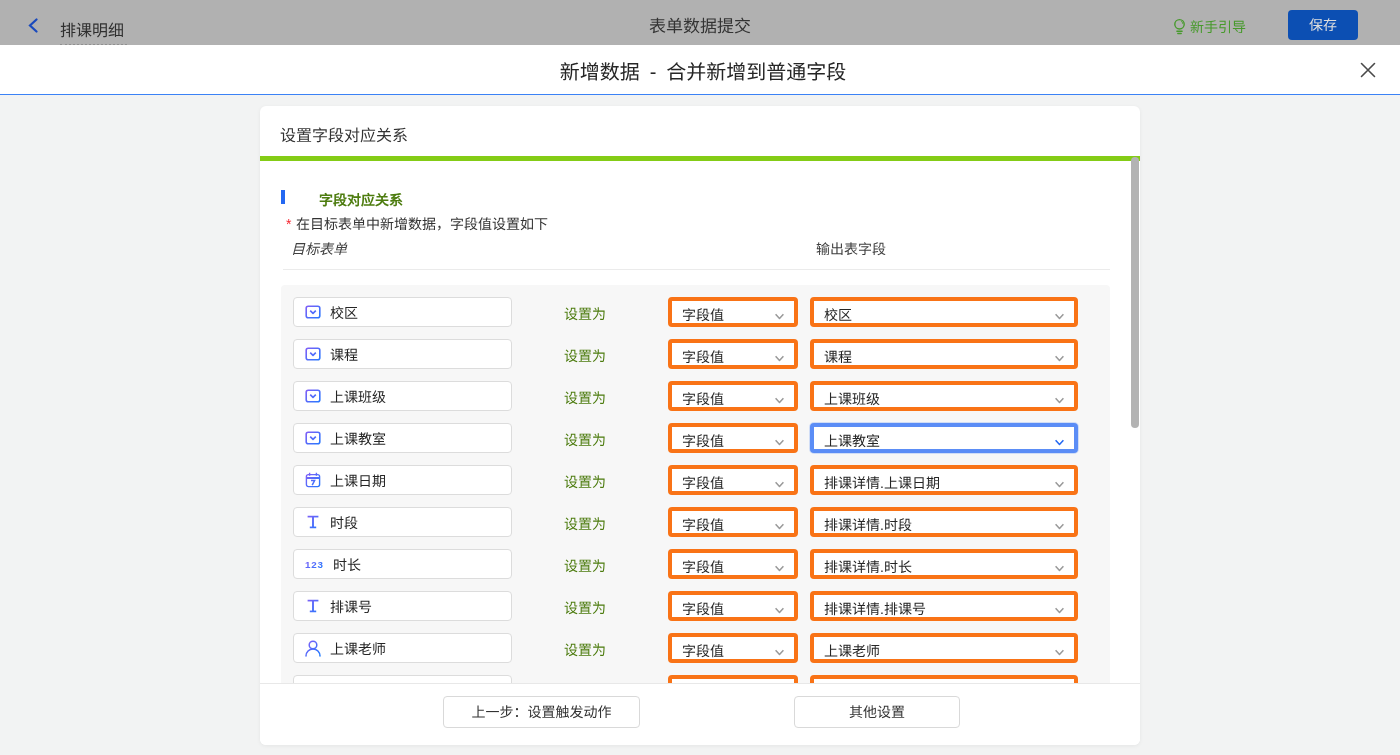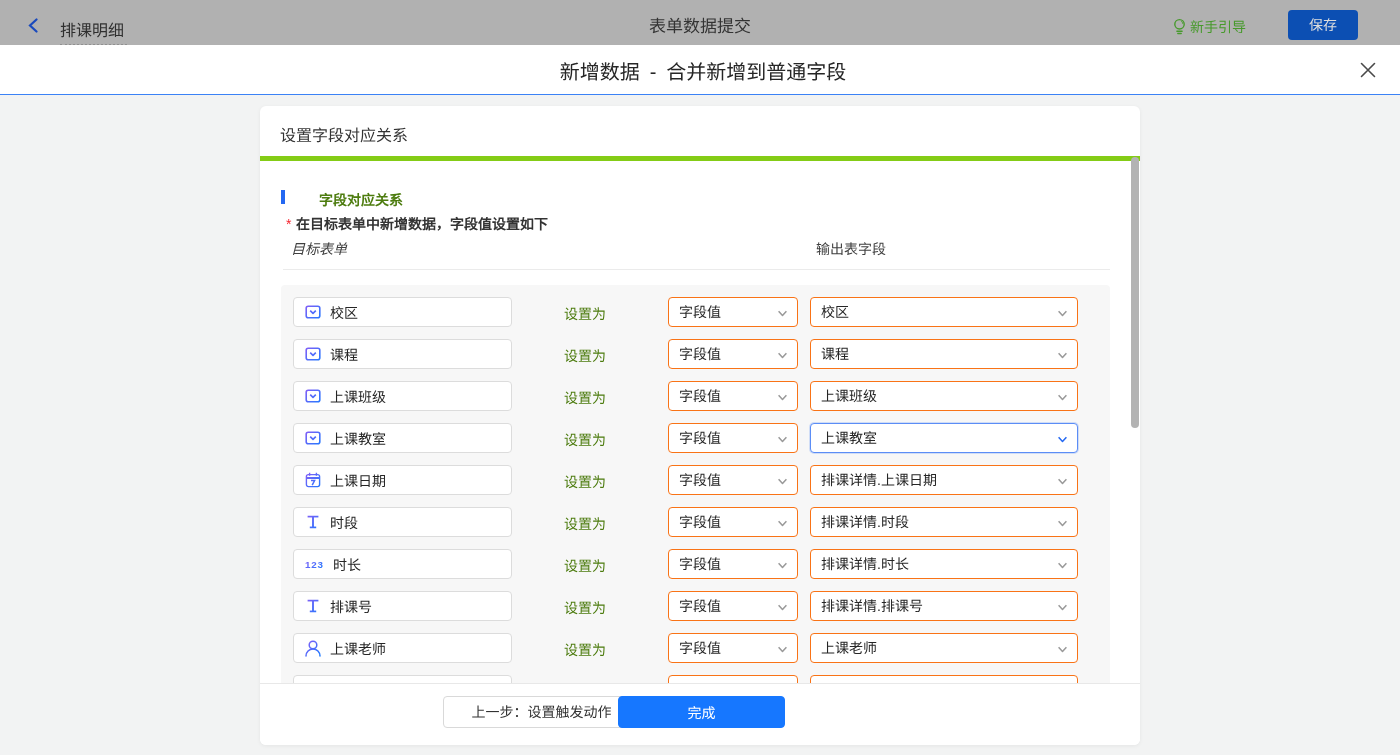--- a/index.html
+++ b/index.html
@@ -22,33 +22,33 @@
   .mhead-title { position:absolute; left:3px; top:11px; width:1400px; text-align:center; font-size:20px; color:#262626; }
   .mclose { position:absolute; left:1360px; top:62px; }
 
   
   .card { position:absolute; left:260px; top:106px; width:880px; height:639px; background:#ffffff; border-radius:6px; box-shadow:0 1px 4px rgba(0,0,0,.06); }
   .card-h { position:absolute; left:0; top:0; width:880px; height:55px; border-bottom:5px solid #84cc16; font-size:16px; color:#333333; line-height:60px; padding-left:20px; }
 
   .sec-bar { position:absolute; left:21px; top:84px; width:4px; height:14px; background:#2468f2; }
   .sec-title { position:absolute; left:31px; top:83px; font-size:14px; font-weight:bold; color:#4d7c0f;margin-left:28px; }
   .req-star { position:absolute; left:26px; top:110px; font-size:14px; color:#f5222d; }
-  .req-text { position:absolute; left:36px; top:107px; font-size:14px; color:#333333;font-weight:bold; }
+  .req-text { position:absolute; left:36px; top:107px; font-size:14px; color:#333333; }
   .colh1 { position:absolute; left:31px; top:132px; font-size:14px; color:#404040;font-style:italic; }
   .colh2 { position:absolute; left:556px; top:132px; font-size:14px; color:#404040;text-align:center; }
   .col-div { position:absolute; left:23px; top:163px; width:827px; border-top:1px solid #ebebeb; }
 
   .band { position:absolute; left:21px; top:179px; width:829px; height:398px; background:#f7f7f7; border-radius:4px 4px 0 0; overflow:hidden; }
 
   
   .fbox { position:absolute; left:12px; width:219px; height:30px; background:#fff; border:1px solid #dcdcdc; border-radius:4px; display:flex; align-items:center; padding-left:11px; }
   .fbox svg { flex:none; }
   .fbox .lb { margin-left:9px; font-size:14px; color:#262626; }
   .setas { position:absolute; left:283px; width:60px; font-size:14px; color:#4d7c0f; }
-  .sel { position:absolute; background:#fff; border:1px solid #f97316; border-radius:4px; font-size:14px; color:#262626; line-height:28px; padding-left:10px; }
+  .sel { position:absolute; background:#fff; border:4px solid #f97316; border-radius:4px; font-size:14px; color:#262626; line-height:28px; padding-left:10px; }
   .sel.mid { left:387px; width:130px; height:30px; }
   .sel.out { left:529px; width:268px; height:30px; }
   .sel .chev { position:absolute; right:9px; top:10px; }
   .sel.focus { border-color:#5b8df6; box-shadow:0 0 0 1px rgba(36,104,242,.18); }
 
   .footer { position:absolute; left:0; top:577px; width:880px; height:62px; background:#fff; border-top:1px solid #e8e8e8; border-radius:0 0 6px 6px; }
   .fbtn { position:absolute; top:12px; height:32px; border:1px solid #d9d9d9; border-radius:4px; background:#fff; font-size:14px; color:#333333; text-align:center; line-height:30px; }
   .fbtn.primary { background:#1677ff; border-color:#1677ff; color:#ffffff; line-height:32px; }
 
   .sb-thumb { position:absolute; left:1131px; top:157px; width:8px; height:271px; background:#b3b3b3; border-radius:4px; }
@@ -233,21 +233,21 @@
           <path d="M1.6 3.2 L5.5 7.4 L9.4 3.2" fill="none" stroke="#999999" stroke-width="1.5" stroke-linejoin="round"></path>
         </svg></div>
       <div class="fbox" style="top:390px"></div>
       <div class="setas" style="top:396px">设置为</div>
       <div class="sel mid" style="top:390px">字段值</div>
       <div class="sel out" style="top:390px"></div>
     </div>
 
   <div class="footer">
     <div class="fbtn" style="left:183px; width:197px;">上一步：设置触发动作</div>
-    <div class="fbtn primary" style="left:358px; width:167px;">完成</div>
+    <div class="fbtn" style="left:534px; width:166px;">其他设置</div>
   </div>
 </div>
 
 <div class="sb-thumb"></div>
 
 <svg width="0" height="0" style="position:absolute">
   <defs>
     <linearGradient id="ig" gradientUnits="userSpaceOnUse" x1="0" y1="0" x2="16" y2="16">
       <stop offset="0%" stop-color="#8b5cf6"></stop>
       <stop offset="100%" stop-color="#1c7bff"></stop>

